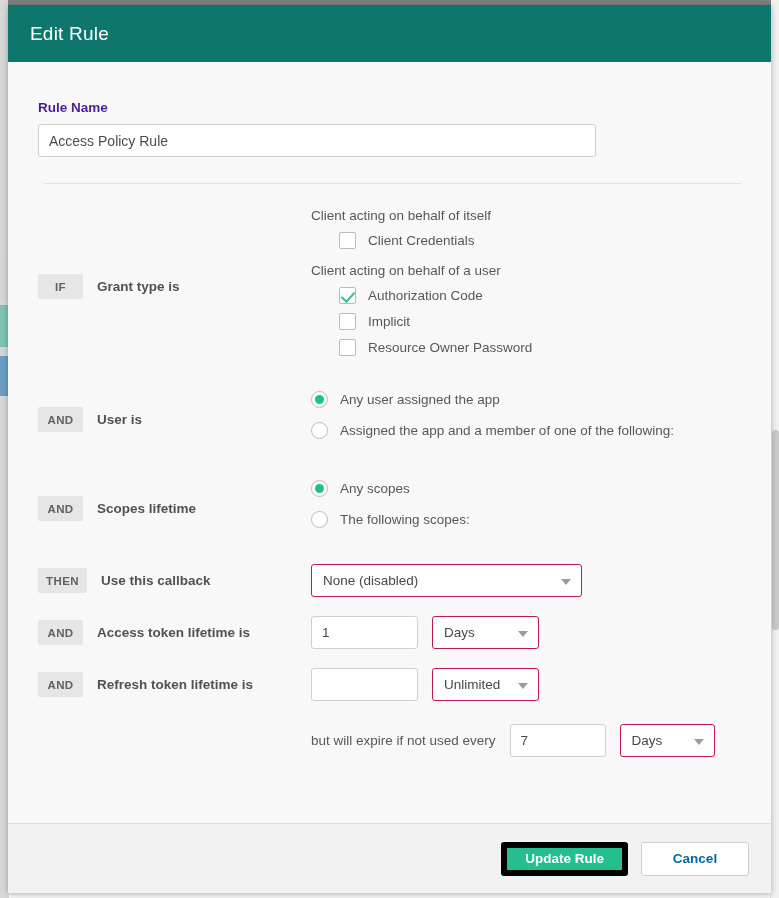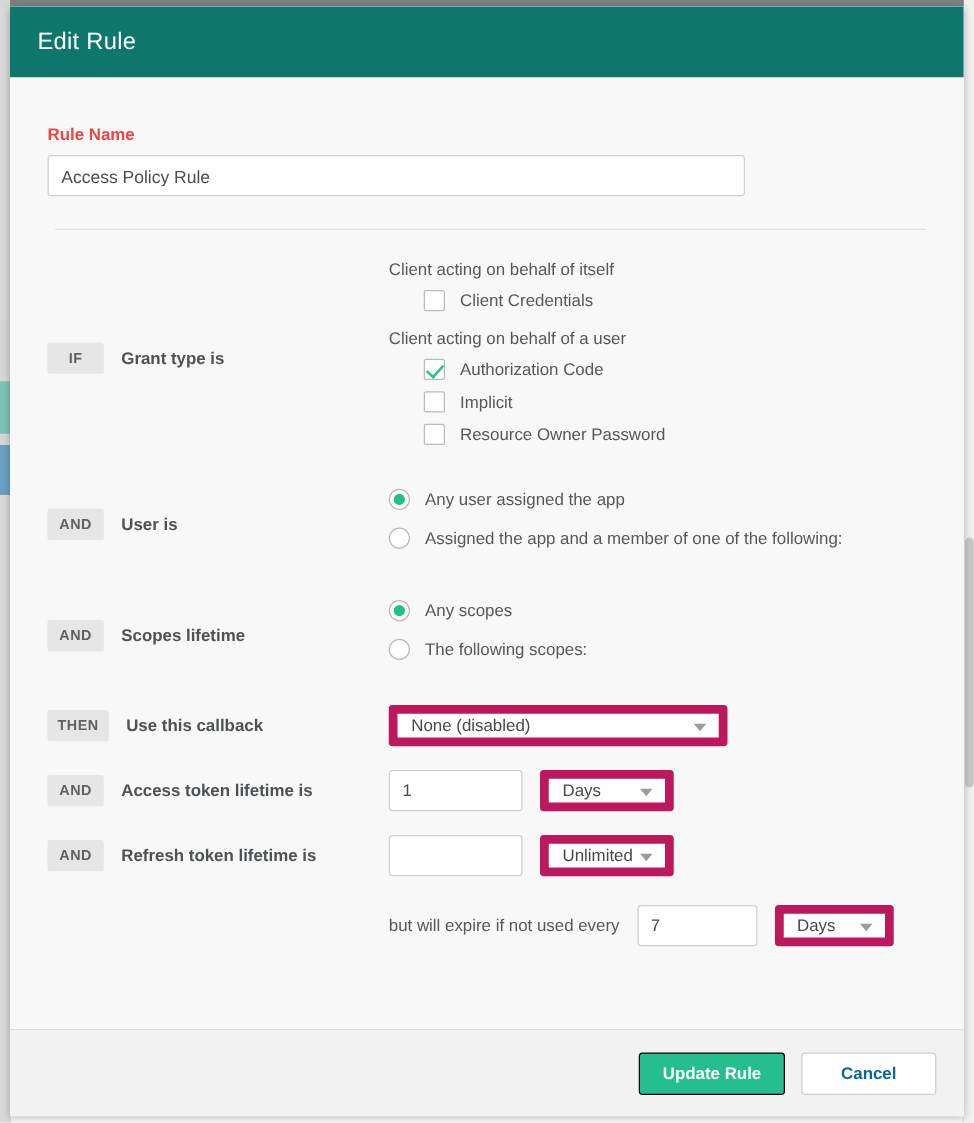--- a/index.html
+++ b/index.html
@@ -64,21 +64,21 @@
   .modal-body {
     flex: 1 1 auto;
     background: #f8f8f8;
     overflow: hidden;
     position: relative;
     padding: 0 30px;
   }
 
   
   .field-label {
-    font-size: 13.5px; font-weight: bold; color: #ef4444;
+    font-size: 13.5px; font-weight: bold; color: #4c1d95;
     margin: 38px 0 9px 0;
   }
   .text-input {
     width: 558px; height: 33px;
     border: 1px solid #d0d0d0; border-radius: 3px;
     background: #fff; color: #4a4d50;
     font-size: 14px; font-family: "Liberation Sans", sans-serif;
     padding: 0 10px; outline: none;
   }
   .divider {
@@ -143,21 +143,21 @@
   }
   .radio.selected::after {
     content: ""; position: absolute;
     left: 3px; top: 3px; width: 9px; height: 9px;
     border-radius: 50%; background: #20c08a;
   }
 
   
   .select {
     position: relative; display: inline-flex; align-items: center;
-    height: 33px; border: 7px solid #be185d; border-radius: 3px;
+    height: 33px; border: 1px solid #be185d; border-radius: 3px;
     background: #fefefe; color: #46494c; font-size: 13.5px;
     padding: 0 30px 0 11px;
   }
   .select .caret {
     position: absolute; right: 10px; top: 50%;
     width: 0; height: 0; margin-top: -2px;
     border-left: 5px solid transparent;
     border-right: 5px solid transparent;
     border-top: 6px solid #9a9da0;
   }
@@ -190,21 +190,21 @@
     display: flex; align-items: center; justify-content: flex-end;
     padding-right: 22px; gap: 13px;
   }
   .btn {
     height: 34px; min-width: 88px; padding: 0 18px;
     border-radius: 3px; font-size: 13.5px; font-weight: bold;
     display: inline-flex; align-items: center; justify-content: center;
     cursor: pointer; font-family: "Liberation Sans", sans-serif;
   }
   .btn-primary {
-    background: #25bf8f; border: 1px solid #000000; color: #ffffff;
+    background: #25bf8f; border: 6px solid #000000; color: #ffffff;
   }
   .btn-secondary {
     background: #ffffff; border: 1px solid #cfcfcf; color: #0369a1;
     font-weight: bold; min-width: 108px;
   }
 </style>
 </head>
 <body>
 
 <div class="page-backdrop">

